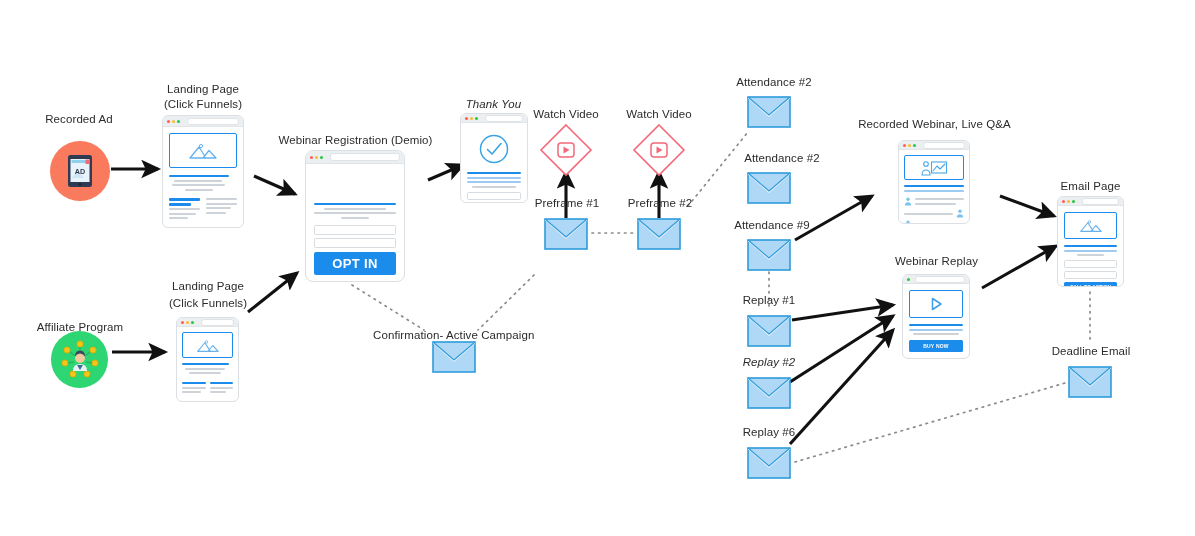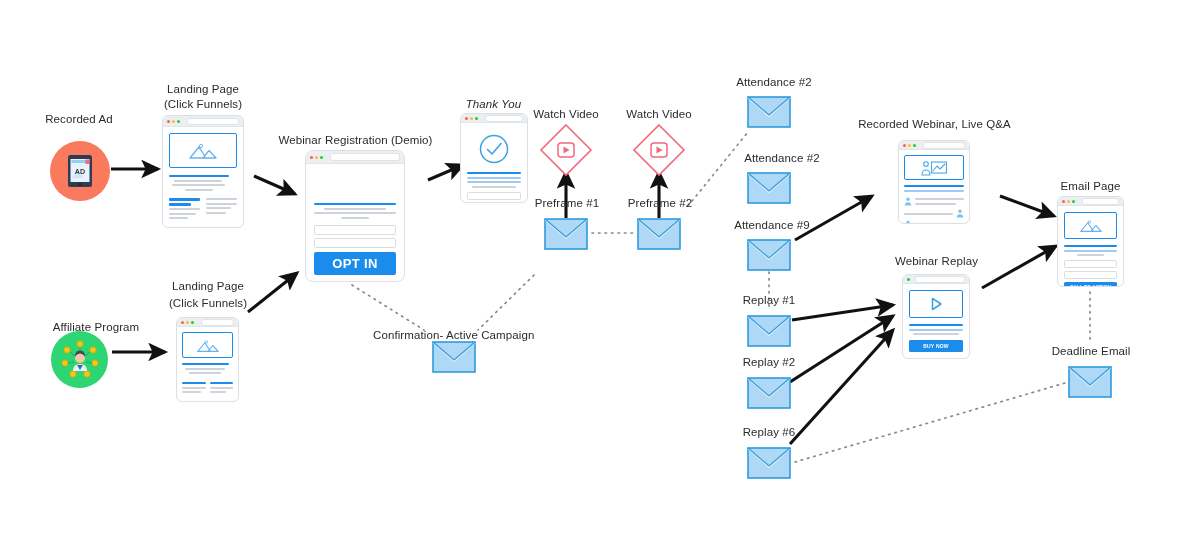--- a/index.html
+++ b/index.html
@@ -131,21 +131,21 @@
       <div>
         <div class="ln"></div>
         <div class="ln"></div>
         <div class="ln" style="width:80%;"></div>
         <div class="ln" style="width:66%;"></div>
       </div>
     </div>
   </div>
 </div>
 
-<div class="label" style="left:44px;top:320px;width:104px;">Affiliate Program</div>
+<div class="label" style="left:28px;top:320px;width:104px;">Affiliate Program</div>
 <div class="circ" style="left:51px;top:331px;width:57px;height:57px;background:#2ed573;">
   <svg width="44" height="44" viewBox="0 0 44 44">
     <g fill="#f5c518" stroke="#e0a800" stroke-width=".8">
       <circle cx="22" cy="6" r="3.1"></circle>
         <circle cx="35" cy="12" r="3.1"></circle>
       <circle cx="37" cy="25" r="3.1"></circle>
         <circle cx="29" cy="36" r="3.1"></circle>
       <circle cx="15" cy="36" r="3.1"></circle>
         <circle cx="7" cy="25" r="3.1"></circle>
       <circle cx="9" cy="12" r="3.1"></circle>
@@ -318,21 +318,21 @@
 
 <div class="label" style="left:733px;top:293px;width:72px;">Replay #1</div>
 <div class="env" style="left:747px;top:315px;">
   <svg width="44" height="32" viewBox="0 0 44 32">
     <rect x="1" y="1" width="42" height="30" fill="#aed8f5" stroke="#2e9bdd" stroke-width="1.6"></rect>
     <path d="M1 1 L22 19 L43 1 L43 2.5 L22 21 L1 2.5 z" fill="#f0f3f6"></path>
     <path d="M1 1 L22 19 L43 1" fill="none" stroke="#2e9bdd" stroke-width="1.2"></path>
   </svg>
 </div>
 
-<div class="label" style="left:733px;top:355px;width:72px;">Replay #2</div>
+<div class="label" style="left:733px;top:355px;width:72px;font-style:italic;">Replay #2</div>
 <div class="env" style="left:747px;top:377px;">
   <svg width="44" height="32" viewBox="0 0 44 32">
     <rect x="1" y="1" width="42" height="30" fill="#aed8f5" stroke="#2e9bdd" stroke-width="1.6"></rect>
     <path d="M1 1 L22 19 L43 1 L43 2.5 L22 21 L1 2.5 z" fill="#f0f3f6"></path>
     <path d="M1 1 L22 19 L43 1" fill="none" stroke="#2e9bdd" stroke-width="1.2"></path>
   </svg>
 </div>
 
 <div class="label" style="left:733px;top:425px;width:72px;">Replay #6</div>
 <div class="env" style="left:747px;top:447px;">

